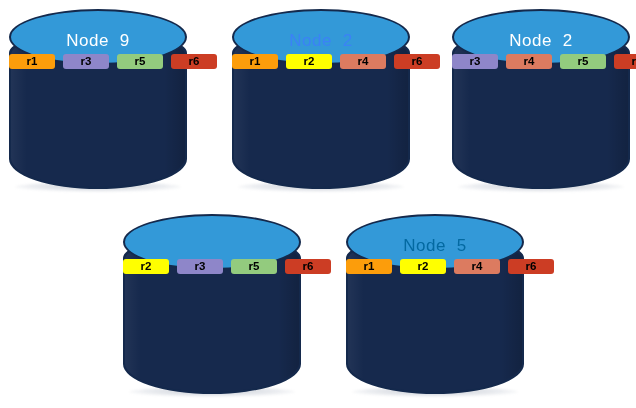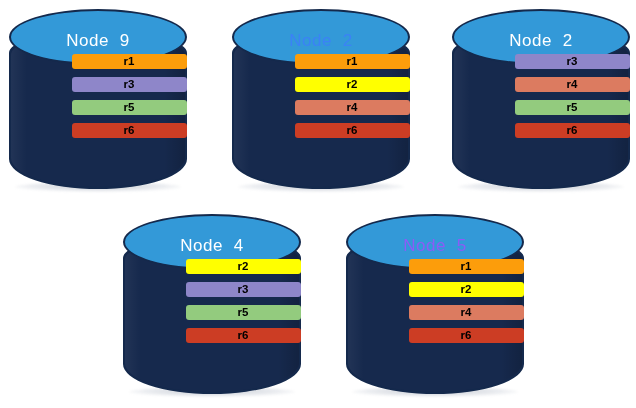--- a/index.html
+++ b/index.html
@@ -106,24 +106,22 @@
   }
 
   
   .records {
     position: absolute;
     left: 0;
     top: 45px;
     width: 208px;
     z-index: 4;
     display: flex;
-    flex-direction: column;
     align-items: center;
     gap: 8px;
-    padding-left: 16px;
   }
 
   .record-bar {
     width: 115px;
     height: 15px;
     border-radius: 3px;
     display: flex;
     align-items: center;
     justify-content: center;
     font-size: 11.5px;
@@ -170,33 +168,32 @@
         <div class="record-bar" style="background: rgb(142, 134, 201); color: rgb(0, 0, 0);">r3</div>
         <div class="record-bar" style="background: rgb(220, 123, 96); color: rgb(0, 0, 0);">r4</div>
         <div class="record-bar" style="background: rgb(147, 203, 126); color: rgb(0, 0, 0);">r5</div>
         <div class="record-bar" style="background: rgb(204, 61, 36); color: rgb(0, 0, 0);">r6</div>
       </div>
     </div>
     <div class="node" style="left: 123px; top: 214px;">
       <div class="cyl-shadow"></div>
       <div class="cyl-body" style="background: rgb(22, 41, 77); border-color: rgb(20, 41, 76);"></div>
       <div class="cyl-top" style="background: rgb(51, 153, 216); border-color: rgb(20, 41, 76);"></div>
-      <div class="node-label" style="color: rgb(255, 255, 255);">Node  4</div>
       <div class="records">
         <div class="record-bar" style="background: rgb(255, 255, 0); color: rgb(0, 0, 0);">r2</div>
         <div class="record-bar" style="background: rgb(142, 134, 201); color: rgb(0, 0, 0);">r3</div>
         <div class="record-bar" style="background: rgb(147, 203, 126); color: rgb(0, 0, 0);">r5</div>
         <div class="record-bar" style="background: rgb(204, 61, 36); color: rgb(0, 0, 0);">r6</div>
       </div>
     </div>
     <div class="node" style="left: 346px; top: 214px;">
       <div class="cyl-shadow"></div>
       <div class="cyl-body" style="background: rgb(22, 41, 77); border-color: rgb(20, 41, 76);"></div>
       <div class="cyl-top" style="background: rgb(51, 153, 216); border-color: rgb(20, 41, 76);"></div>
-      <div class="node-label" style="color: #8b5cf6;">Node  5</div>
+      <div class="node-label" style="color: #0369a1;">Node  5</div>
       <div class="records">
         <div class="record-bar" style="background: rgb(252, 157, 11); color: rgb(0, 0, 0);">r1</div>
         <div class="record-bar" style="background: rgb(255, 255, 0); color: rgb(0, 0, 0);">r2</div>
         <div class="record-bar" style="background: rgb(220, 123, 96); color: rgb(0, 0, 0);">r4</div>
         <div class="record-bar" style="background: rgb(204, 61, 36); color: rgb(0, 0, 0);">r6</div>
       </div>
     </div>
   </div>
 
 </body></html>

